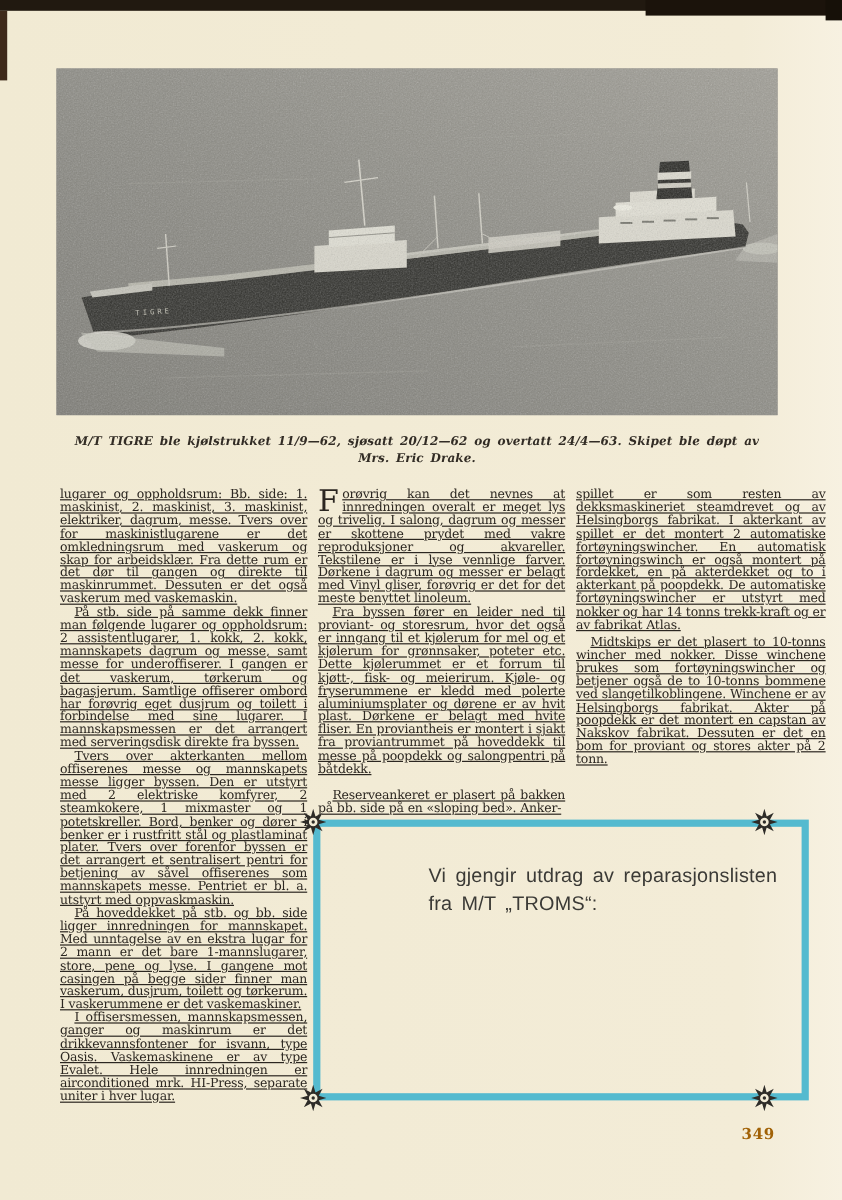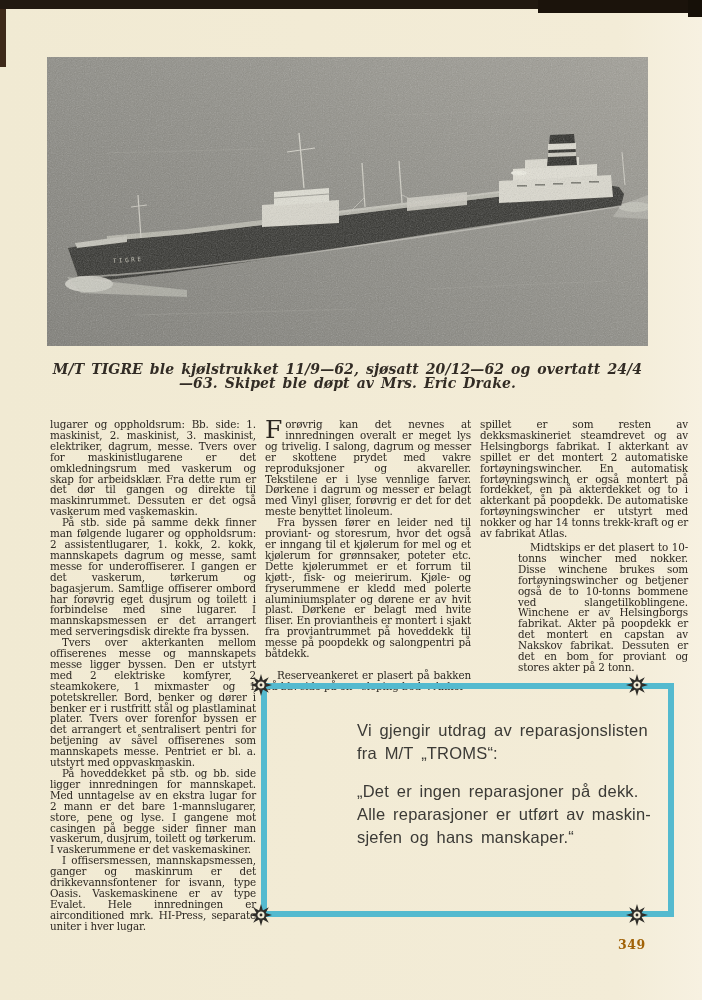--- a/index.html
+++ b/index.html
@@ -18,34 +18,34 @@
   .left-sliver{position:absolute;left:0;top:9px;width:6px;height:58px;background:#3e2a1a;}
 
   
   .photo{position:absolute;left:47px;top:57px;width:601px;height:289px;background:#8d8c86;}
   .photo svg{display:block;}
 
   
   .caption{
     position:absolute;left:47px;top:362px;width:601px;
     text-align:center;
-    font-size:14px;line-height:14px;
+    font-size:10px;line-height:14px;
     font-style:italic;font-weight:bold;
     color:#322c25;word-spacing:2px;letter-spacing:.1px;
   }
 
   
-  .col{position:absolute;top:419px;font-size:10.4px;line-height:10.9px;letter-spacing:-0.15px;color:#2c2721;}
+  .col{position:absolute;top:407px;font-size:10.4px;line-height:10.9px;letter-spacing:-0.15px;color:#2c2721;text-decoration:underline;}
   .col-1{left:50px;width:206px;}
   .col-2{left:265px;width:206px;}
   .col-3{left:480px;width:208px;}
   .col p{margin:0;text-align:justify;}
   .col p.ind{text-indent:12px;}
   .col p.gap-lg{margin-top:11px;}
-  .col p.gap-sm{margin-top:3px;margin-left:38px;}
+  .col p.gap-sm{margin-top:3px;}
   .dropcap{
     float:left;
     font-size:25px;line-height:20px;
     padding:1px 3px 0 0;
     color:#2b2620;
   }
 
   
   .quote-box{
     position:absolute;left:261px;top:683px;
@@ -181,23 +181,20 @@
 
 <div class="col col-3">
   <p>spillet er som resten av dekksmaskineriet steamdrevet og av Helsingborgs fabrikat. I akterkant av spillet er det montert 2 automatiske fortøyningswincher. En automatisk fortøyningswinch er også montert på fordekket, en på akterdekket og to i akterkant på poopdekk. De automatiske fortøyningswincher er utstyrt med nokker og har 14 tonns trekk-kraft og er av fabrikat Atlas.</p>
   <p class="ind gap-sm">Midtskips er det plasert to 10-tonns wincher med nokker. Disse winchene brukes som fortøyningswincher og betjener også de to 10-tonns bommene ved slangetilkoblingene. Winchene er av Helsingborgs fabrikat. Akter på poopdekk er det montert en capstan av Nakskov fabrikat. Dessuten er det en bom for proviant og stores akter på 2 tonn.</p>
 </div>
 
 <div class="quote-box" style="border-color: rgb(84, 186, 207); padding-left: 34px;">
   <div class="quote-box-inner">
     <p>Vi gjengir utdrag av reparasjonslisten
 fra M/T „TROMS“:</p>
-    <p>„Det er ingen reparasjoner på dekk.
-Alle reparasjoner er utført av maskin-
-sjefen og hans manskaper.“</p>
   </div>
 </div>
 
 <svg class="ornament orn-tl" viewBox="0 0 24 24">
   <polygon points="23,12 16.6,13.9 19.8,19.8 13.9,16.6 12,23 10.1,16.6 4.2,19.8 7.4,13.9 1,12 7.4,10.1 4.2,4.2 10.1,7.4 12,1 13.9,7.4 19.8,4.2 16.6,10.1" fill="#2e2c28"></polygon>
   <circle cx="12" cy="12" r="4.2" fill="#f2ebd6"></circle>
     <circle cx="12" cy="12" r="4.2" fill="none" stroke="#2e2c28" stroke-width="1.2"></circle>
     <circle cx="12" cy="12" r="1.4" fill="#2e2c28"></circle>
 </svg>
 <svg class="ornament orn-tr" viewBox="0 0 24 24">

